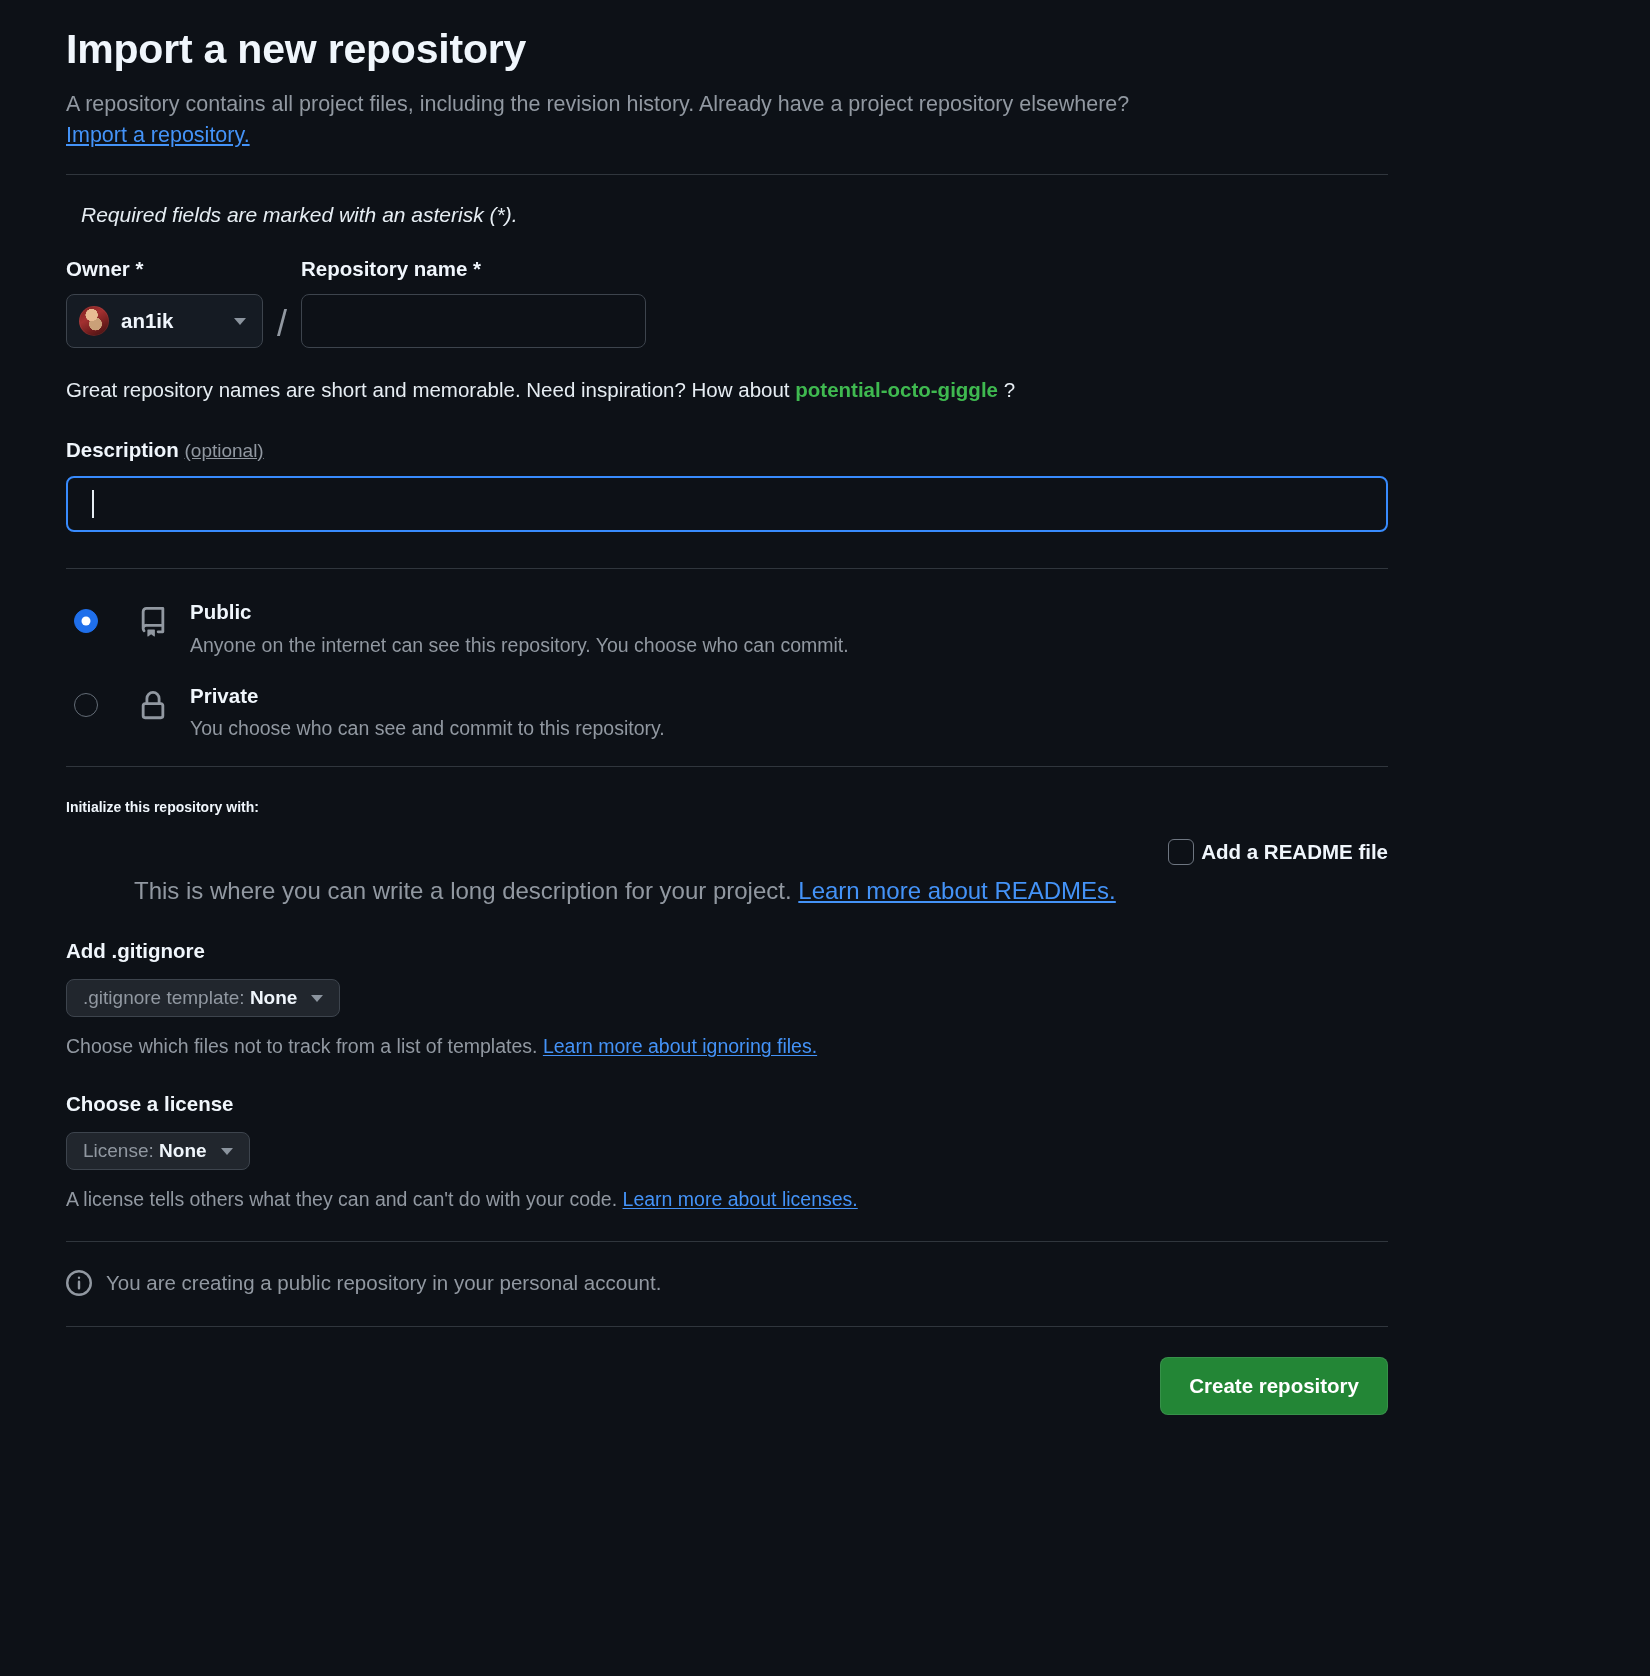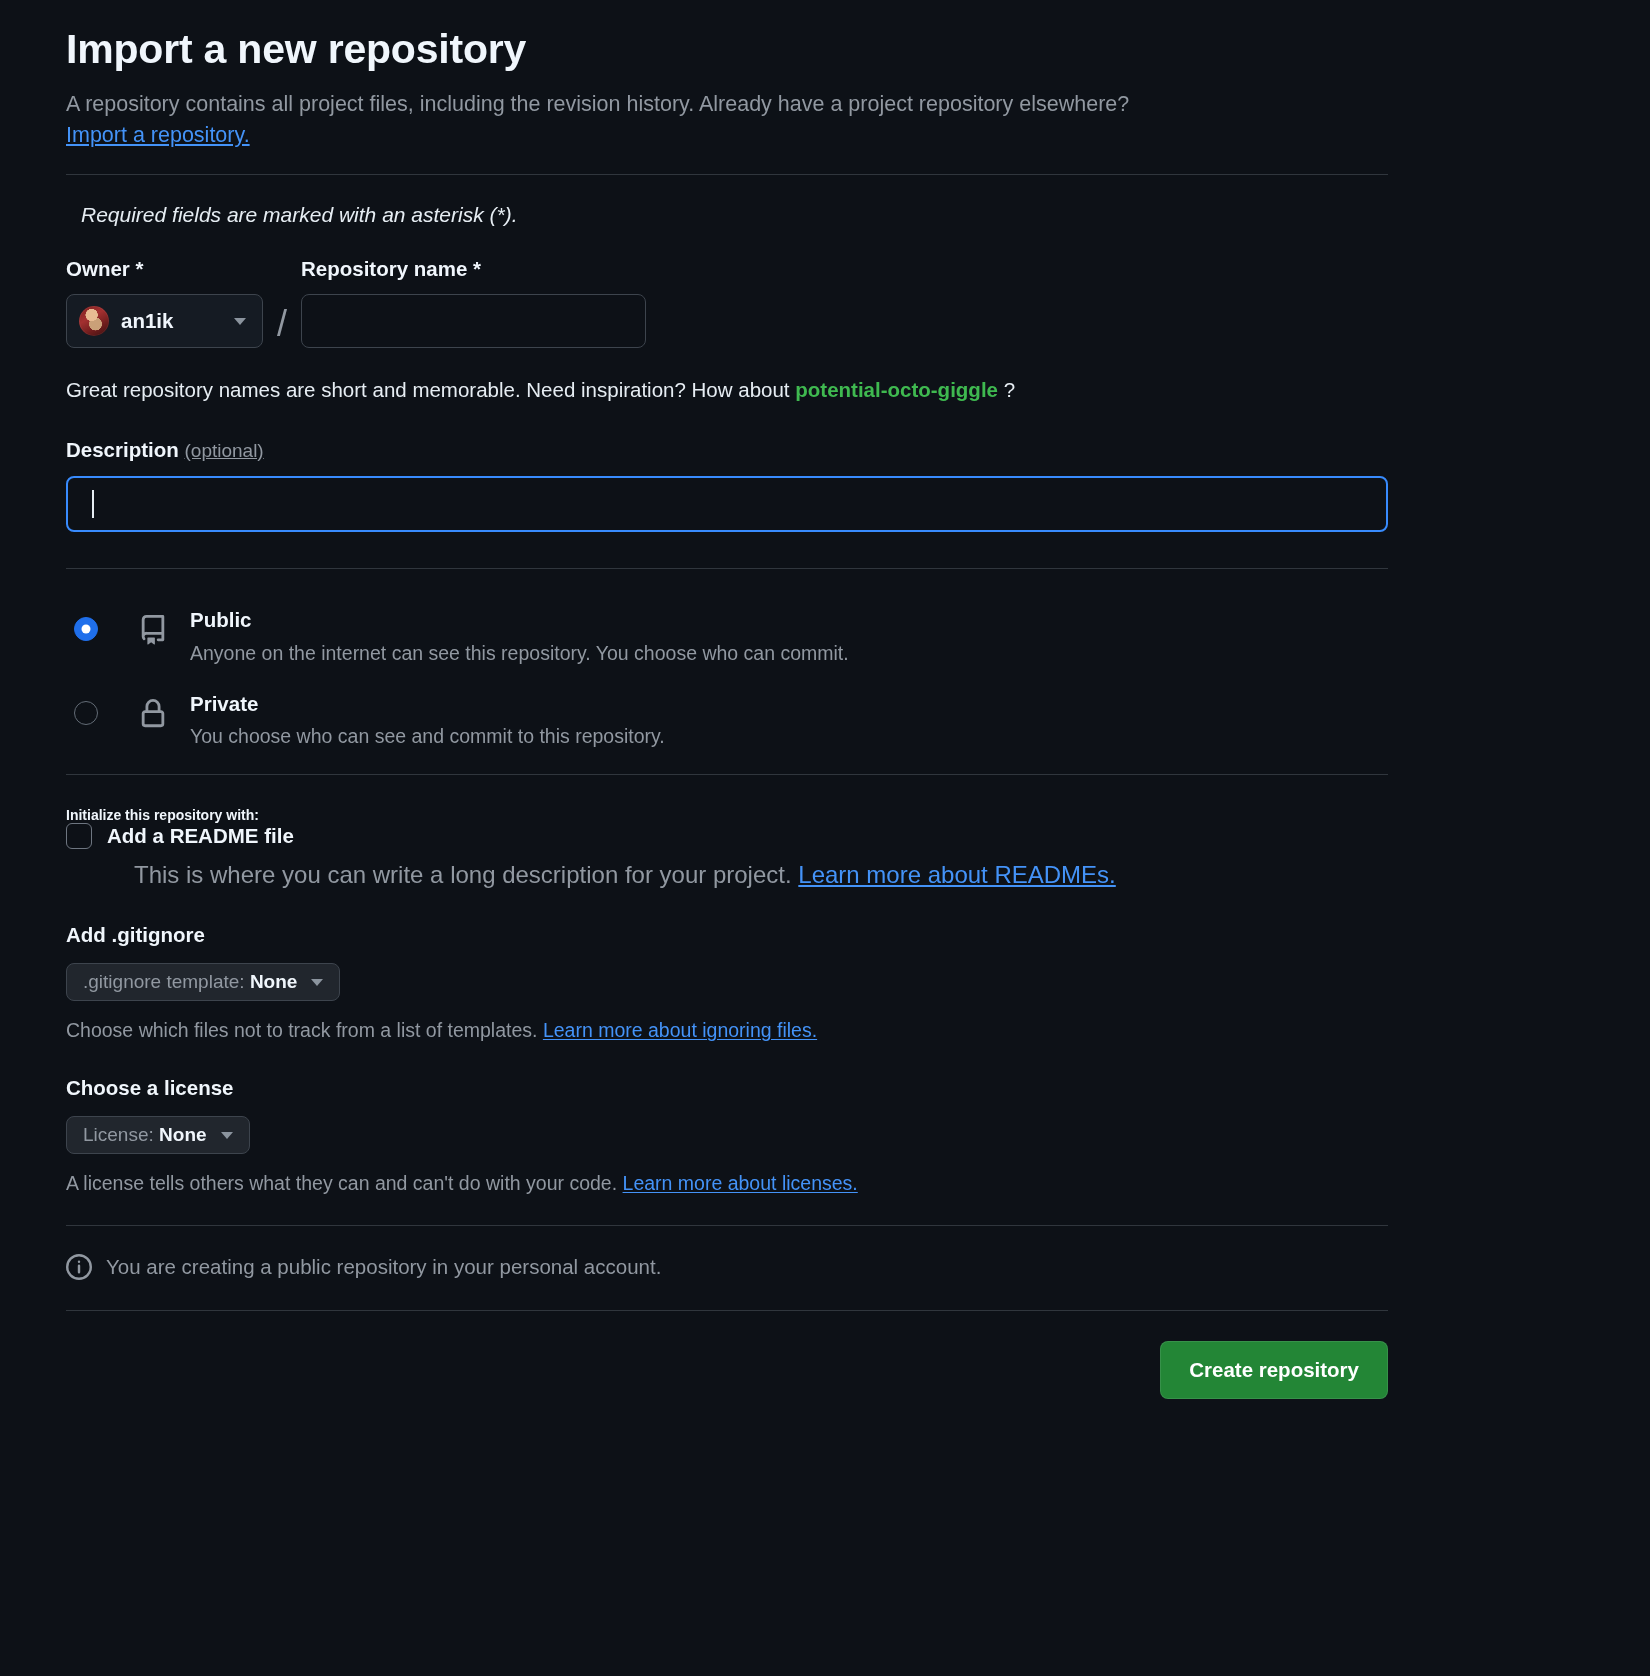--- a/index.html
+++ b/index.html
@@ -176,21 +176,21 @@
     position:absolute;
     left:26px;top:14px;
     width:2px;height:28px;
     background:#e6edf3;
   }
 
   .rule2{
     height:1px;background:var(--border);border:0;margin:36px 0 0 0;width:1322px;
   }
 
-  .vis-list{margin-top:38px;}
+  .vis-list{margin-top:30px;}
   .vis-row{
     display:flex;
     align-items:flex-start;
     gap:0;
     margin-bottom:26px;
   }
   .radio{
     width:24px;height:24px;border-radius:50%;
     border:1px solid #636c76;
     background:transparent;
@@ -225,21 +225,21 @@
     font-size:19.5px;color:var(--muted2);margin-top:9px;
   }
 
   .rule3{height:1px;background:var(--border);border:0;margin:18px 0 0 0;width:1322px;}
 
   .init-head{
     margin-top:32px;
     font-size:14px;font-weight:700;color:#f0f6fc;
   }
   .check-row{
-    display:flex;align-items:center;gap:15px;
+    display:flex;align-items:center;gap:7px;margin-top:24px;justify-content:flex-end;
   }
   .checkbox{
     width:26px;height:26px;border-radius:6px;
     border:1px solid #6e7681;background:transparent;
     flex:0 0 auto;cursor:pointer;
   }
   .check-label{font-size:20.5px;font-weight:700;color:#f0f6fc;}
   .check-sub{
     margin-top:12px;margin-left:68px;
     font-size:24px;color:var(--muted2);

